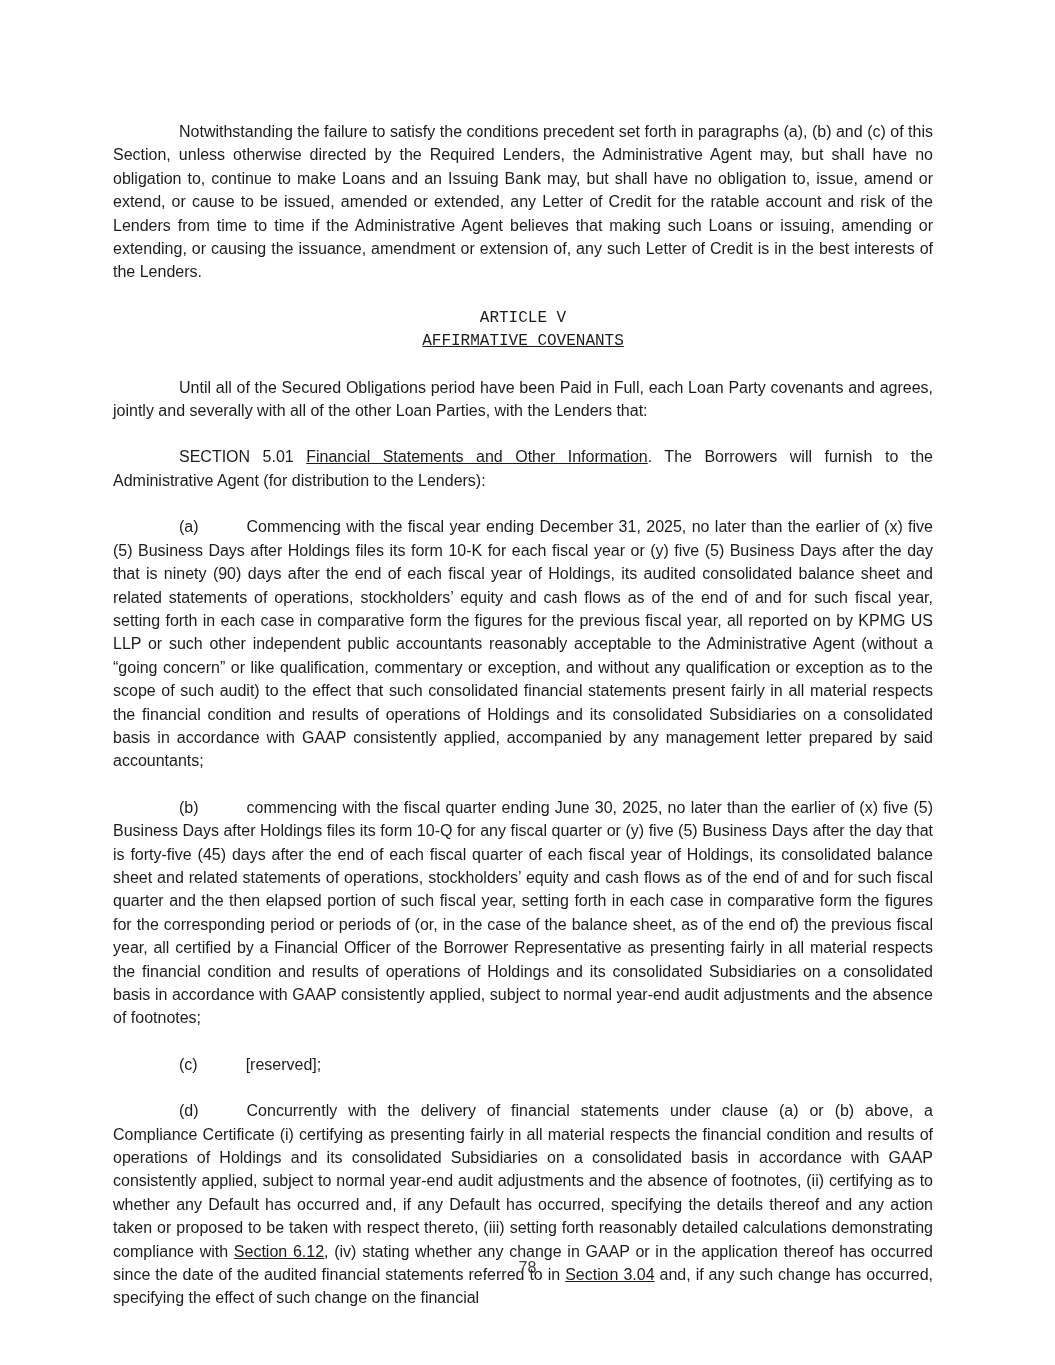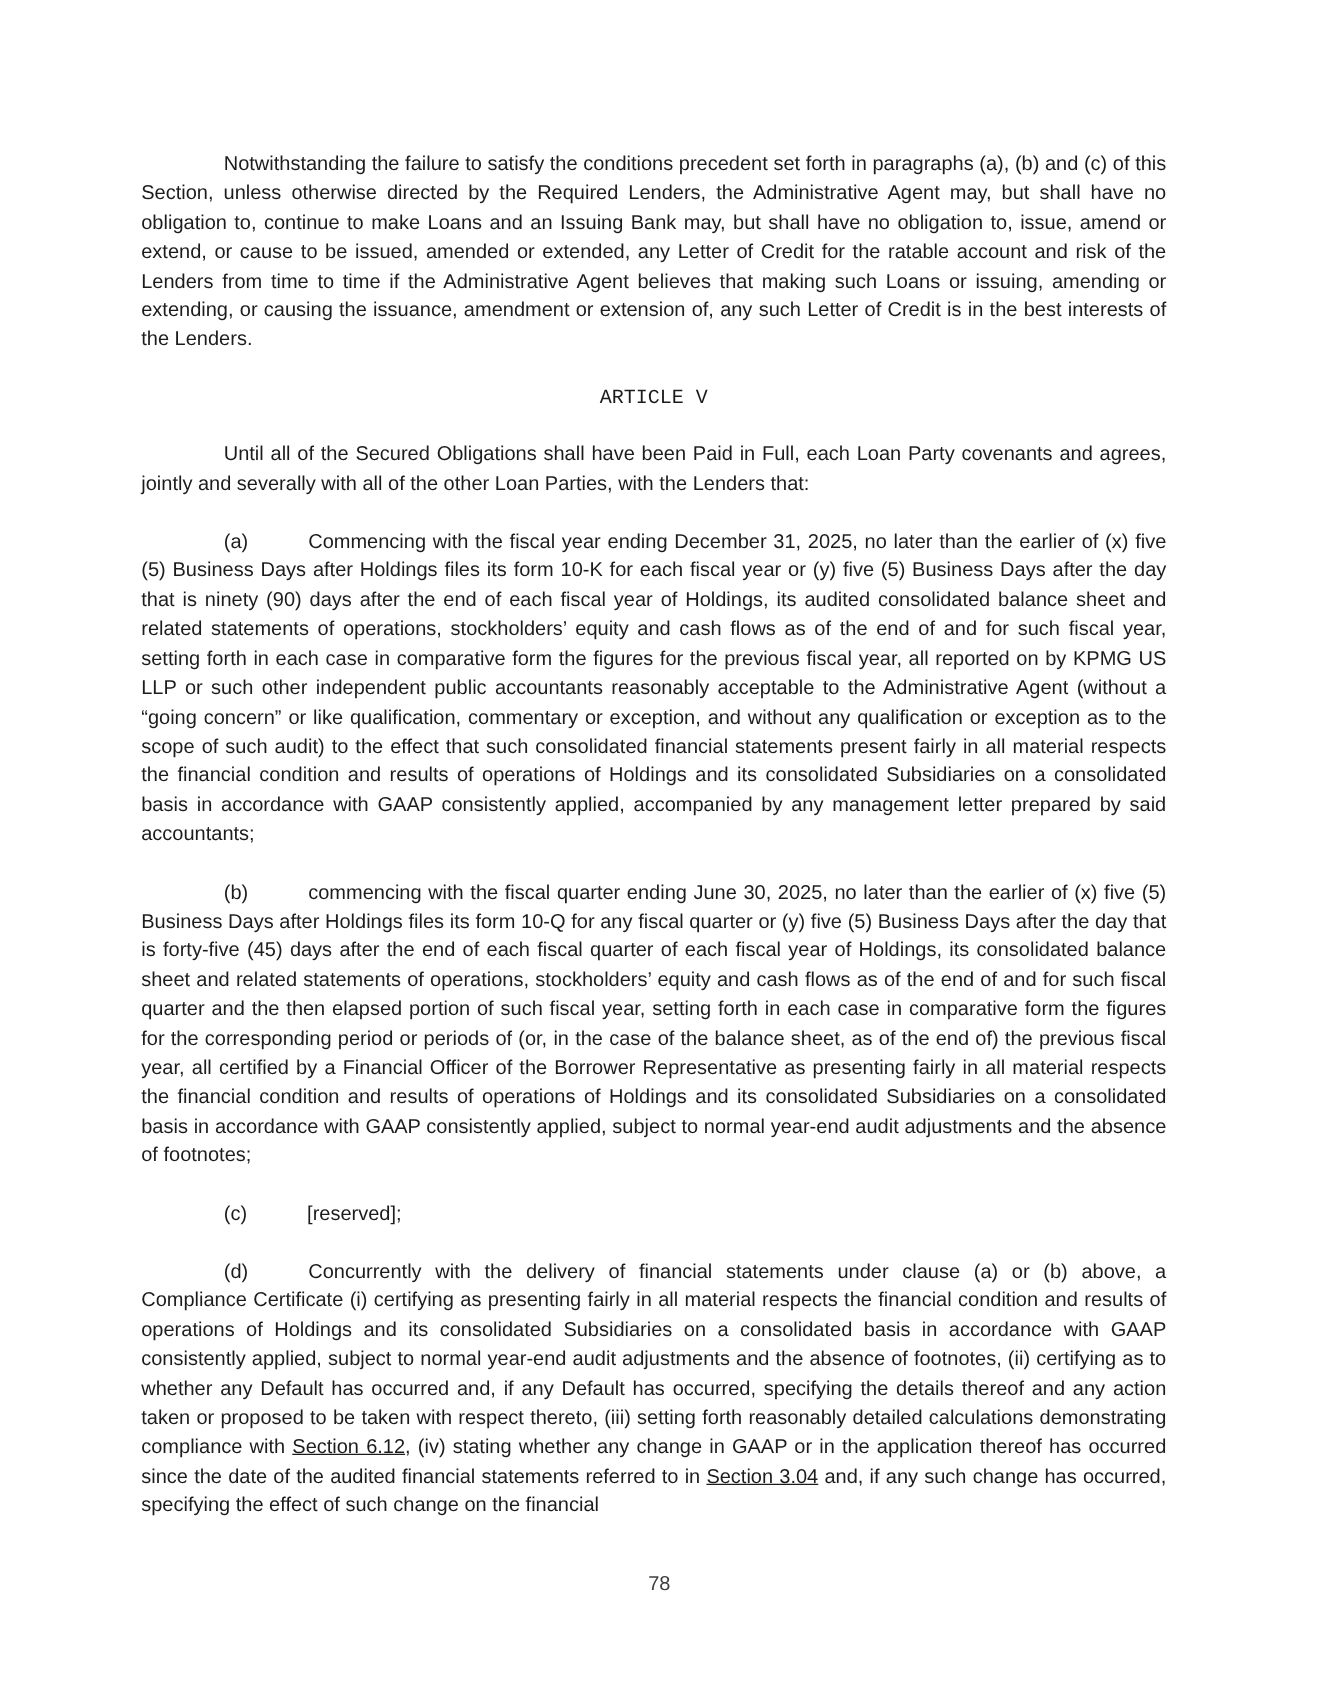--- a/index.html
+++ b/index.html
@@ -55,24 +55,26 @@
 </style>
 </head>
 <body>
 
 <div class="page">
 
   <p class="para"><span>Notwithstanding the failure to satisfy the conditions precedent set forth in paragraphs (a), (b) and (c) of this Section, unless otherwise directed by the Required Lenders, the Administrative Agent may, but shall have no obligation to, continue to make Loans and an Issuing Bank may, but shall have no obligation to, issue, amend or extend, or cause to be issued, amended or extended, any Letter of Credit for the ratable account and risk of the Lenders from time to time if the Administrative Agent believes that making such Loans or issuing, amending or extending, or causing the issuance, amendment or extension of, any such Letter of Credit is in the best interests of the Lenders.</span></p>
 
   <div class="heading">
     <div>ARTICLE V</div>
+    <div class="u">AFFIRMATIVE COVENANTS</div>
   </div>
 
-  <p class="para"><span>Until all of the Secured Obligations shall have been Paid in Full, each Loan Party covenants and agrees, jointly and severally with all of the other Loan Parties, with the Lenders that:</span></p>
+  <p class="para"><span>Until all of the Secured Obligations period have been Paid in Full, each Loan Party covenants and agrees, jointly and severally with all of the other Loan Parties, with the Lenders that:</span></p>
 
+  <p class="para"><span>SECTION 5.01 </span><span class="u">Financial Statements and Other Information</span><span>. The Borrowers will furnish to the Administrative Agent (for distribution to the Lenders):</span></p>
 
   <p class="para"><span>(a)</span><span class="tab"></span><span>Commencing with the fiscal year ending December 31, 2025, no later than the earlier of (x) five (5) Business Days after Holdings files its form 10-K for each fiscal year or (y) five (5) Business Days after the day that is ninety (90) days after the end of each fiscal year of Holdings, its audited consolidated balance sheet and related statements of operations, stockholders’ equity and cash flows as of the end of and for such fiscal year, setting forth in each case in comparative form the figures for the previous fiscal year, all reported on by KPMG US LLP or such other independent public accountants reasonably acceptable to the Administrative Agent (without a “going concern” or like qualification, commentary or exception, and without any qualification or exception as to the scope of such audit) to the effect that such consolidated financial statements present fairly in all material respects the financial condition and results of operations of Holdings and its consolidated Subsidiaries on a consolidated basis in accordance with GAAP consistently applied, accompanied by any management letter prepared by said accountants;</span></p>
 
   <p class="para"><span>(b)</span><span class="tab"></span><span>commencing with the fiscal quarter ending June 30, 2025, no later than the earlier of (x) five (5) Business Days after Holdings files its form 10-Q for any fiscal quarter or (y) five (5) Business Days after the day that is forty-five (45) days after the end of each fiscal quarter of each fiscal year of Holdings, its consolidated balance sheet and related statements of operations, stockholders’ equity and cash flows as of the end of and for such fiscal quarter and the then elapsed portion of such fiscal year, setting forth in each case in comparative form the figures for the corresponding period or periods of (or, in the case of the balance sheet, as of the end of) the previous fiscal year, all certified by a Financial Officer of the Borrower Representative as presenting fairly in all material respects the financial condition and results of operations of Holdings and its consolidated Subsidiaries on a consolidated basis in accordance with GAAP consistently applied, subject to normal year-end audit adjustments and the absence of footnotes;</span></p>
 
   <p class="para"><span>(c)</span><span class="tab"></span><span>[reserved];</span></p>
 
   <p class="para"><span>(d)</span><span class="tab"></span><span>Concurrently with the delivery of financial statements under clause (a) or (b) above, a Compliance Certificate (i) certifying as presenting fairly in all material respects the financial condition and results of operations of Holdings and its consolidated Subsidiaries on a consolidated basis in accordance with GAAP consistently applied, subject to normal year-end audit adjustments and the absence of footnotes, (ii) certifying as to whether any Default has occurred and, if any Default has occurred, specifying the details thereof and any action taken or proposed to be taken with respect thereto, (iii) setting forth reasonably detailed calculations demonstrating compliance with </span><span class="u">Section 6.12</span><span>, (iv) stating whether any change in GAAP or in the application thereof has occurred since the date of the audited financial statements referred to in </span><span class="u">Section 3.04</span><span> and, if any such change has occurred, specifying the effect of such change on the financial</span></p>
 
 </div>

